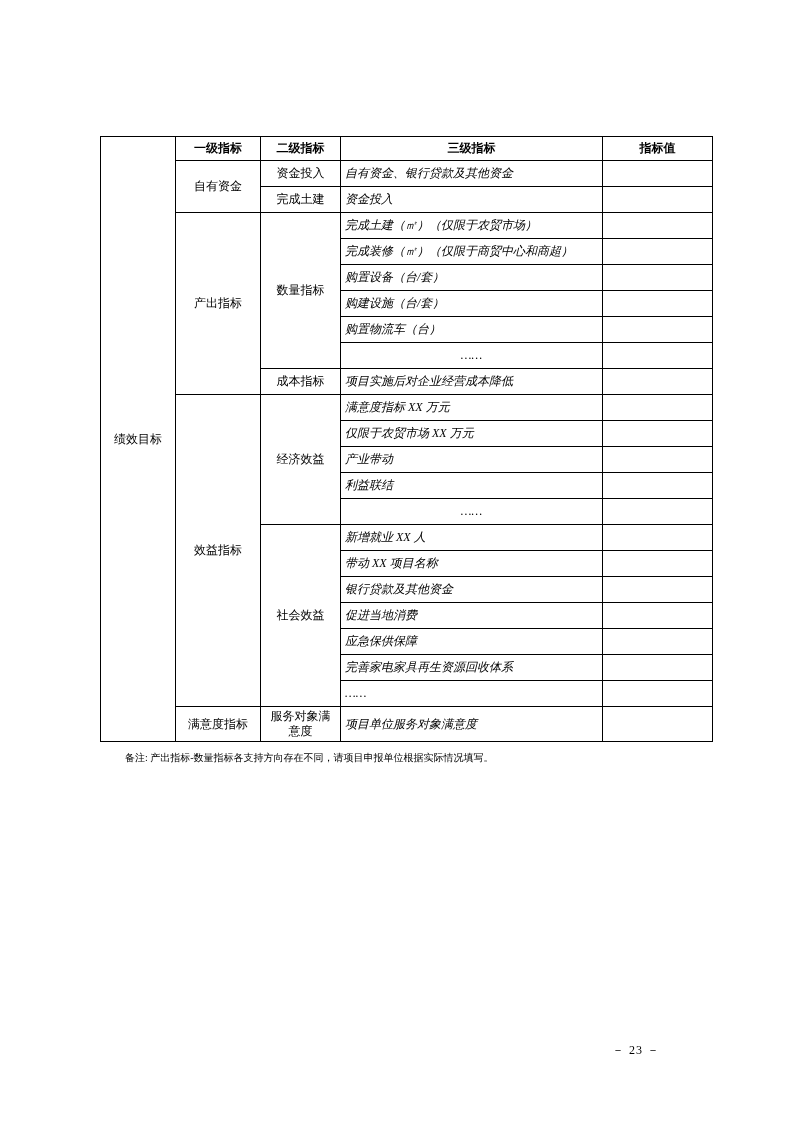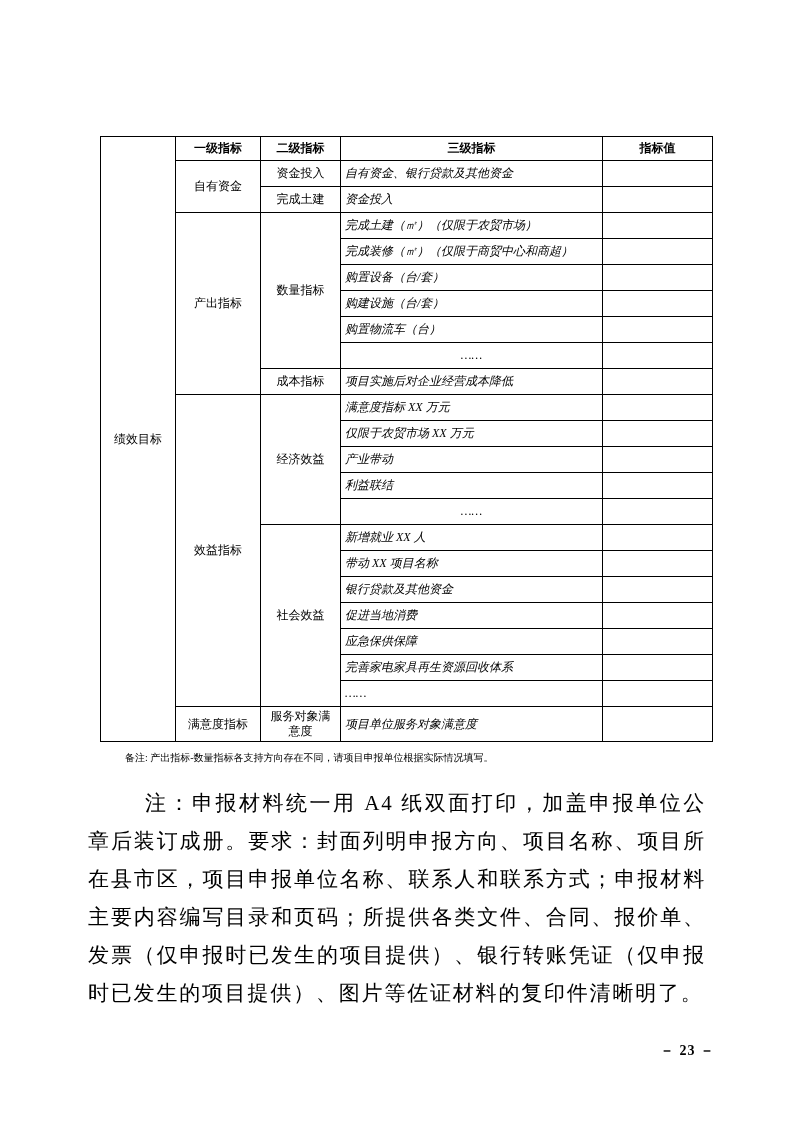--- a/index.html
+++ b/index.html
@@ -68,25 +68,24 @@
     font-size: 21px;
     letter-spacing: 1.8px;
     line-height: 38px;
     text-align: justify;
     text-indent: 57px;
   }
 
   
   .page-number {
     position: absolute;
-    left: 660px;
+    left: 612px;
     top: 1042px;
-    font-size: 14px;
+    font-size: 12px;
     letter-spacing: 1px;
-    font-weight: bold;
   }
 </style>
 </head>
 <body>
 
 <div class="page">
 
   <table class="perf">
     <colgroup>
       <col style="width:75px">
@@ -205,17 +204,16 @@
       <td class="t1">满意度指标</td>
       <td class="t2">服务对象满意度</td>
       <td class="t3">项目单位服务对象满意度</td>
       <td class="val"></td>
     </tr>
   </tbody>
     </table>
 
   <div class="table-footnote">备注: 产出指标-数量指标各支持方向存在不同，请项目申报单位根据实际情况填写。</div>
 
-  <p class="note-para">注：申报材料统一用 A4 纸双面打印，加盖申报单位公章后装订成册。要求：封面列明申报方向、项目名称、项目所在县市区，项目申报单位名称、联系人和联系方式；申报材料主要内容编写目录和页码；所提供各类文件、合同、报价单、发票（仅申报时已发生的项目提供）、银行转账凭证（仅申报时已发生的项目提供）、图片等佐证材料的复印件清晰明了。</p>
 
   <div class="page-number">－ 23 －</div>
 
 </div>
 
 </body></html>

